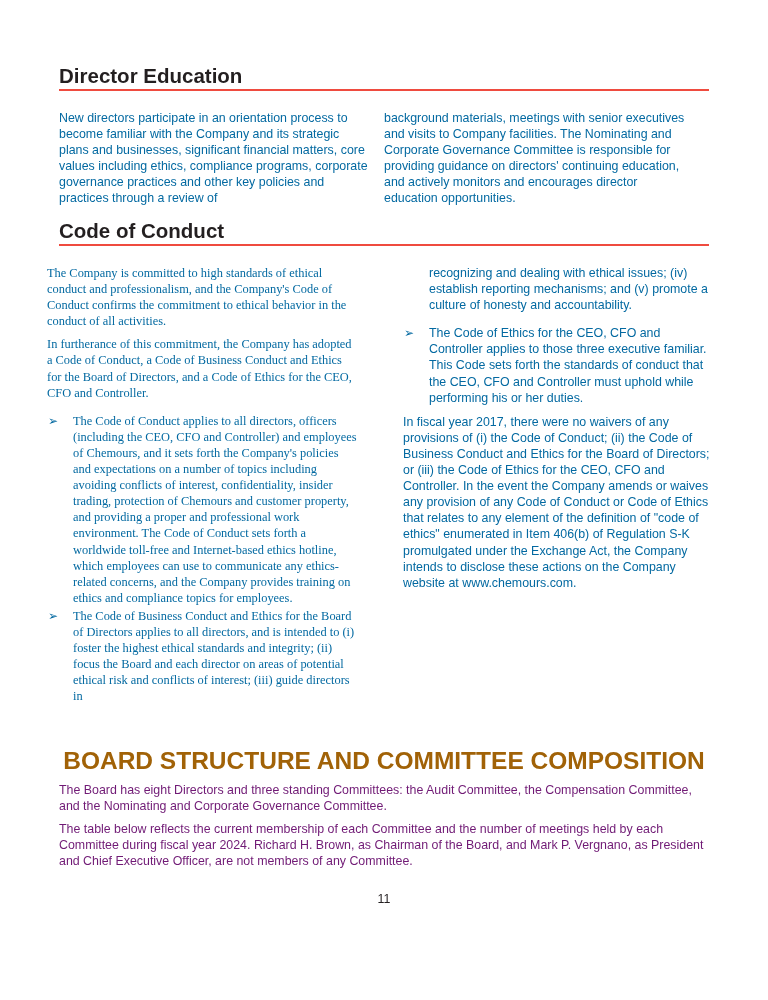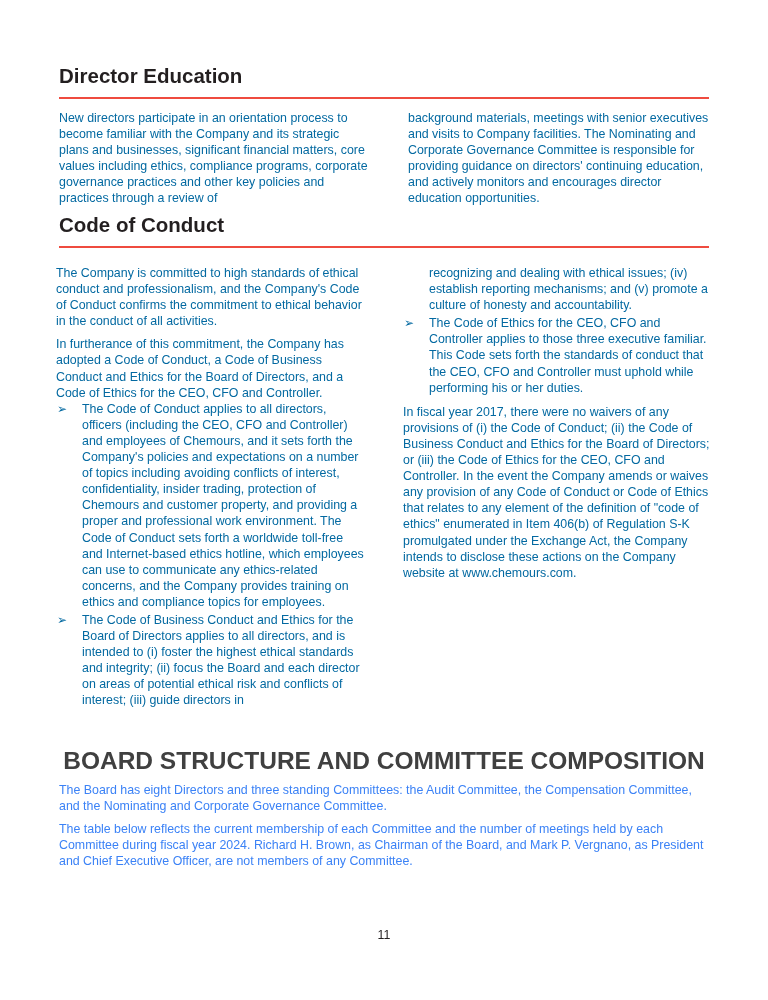--- a/index.html
+++ b/index.html
@@ -5,63 +5,63 @@
   html, body { margin: 0; padding: 0; background: #ffffff; }
   body {
     width: 768px; height: 1000px; position: relative; overflow: hidden;
     font-family: "Liberation Sans", sans-serif; color: #231f20;
   }
   .page { position: absolute; left: 0; top: 0; width: 768px; height: 1000px; }
   .section-head {
     position: absolute; left: 59px; width: 650px;
     font-family: "Liberation Sans", sans-serif; font-weight: bold;
     font-size: 20.5px; color: #231f20; line-height: 24px;
-    border-bottom: 2px solid #ef4b3f; padding-bottom: 9px;
+    border-bottom: 2px solid #ef4b3f; padding-bottom: 1px;
   }
   .col {
     position: absolute; width: 310px;
     font-size: 12.4px; line-height: 16.1px; color: #0369a1;
   }
   .col p { margin: 0 0 7px 0; }
   .bul { position: relative; padding-left: 26px; margin: 0 0 2px 0; }
   .bul .glyph { position: absolute; left: 1px; top: 0; font-size: 12px; }
-  .cont { padding-left: 26px; margin: 0 0 2px 0; }
+  .cont { padding-left: 26px; margin: 0 0 12px 0; }
   .big-title {
     position: absolute; left: 0; width: 768px; top: 747px; text-align: center;
-    font-weight: bold; font-size: 24.5px; color: #404040; line-height: 28px;
+    font-weight: bold; font-size: 24.5px; color: #a16207; line-height: 28px;
   }
   .wide {
     position: absolute; left: 59px; width: 650px;
-    font-size: 12.4px; line-height: 16.1px; color: #3b82f6;
+    font-size: 12.4px; line-height: 16.1px; color: #701a75;
   }
   .wide p { margin: 0 0 7px 0; }
   .page-num {
-    position: absolute; top: 928px; left: 0; width: 768px; text-align: center;
+    position: absolute; top: 892px; left: 0; width: 768px; text-align: center;
     font-size: 12.4px; color: #231f20;
   }
 </style>
 </head>
 <body>
 
 <div class="page">
 
   <div class="section-head" style="top:64px;">Director Education</div>
 
   <div class="col" style="left:59px; top:110px;">
     <p>New directors participate in an orientation process to become familiar with the Company and its strategic plans and businesses, significant financial matters, core values including ethics, compliance programs, corporate governance practices and other key policies and practices through a review of</p>
   </div>
-  <div class="col" style="left:408px; top:110px;">
+  <div class="col" style="left:384px; top:110px;">
     <p>background materials, meetings with senior executives and visits to Company facilities. The Nominating and Corporate Governance Committee is responsible for providing guidance on directors' continuing education, and actively monitors and encourages director education opportunities.</p>
   </div>
 
-  <div class="section-head" style="top:213px;">Code of Conduct</div>
+  <div class="section-head" style="top:219px;">Code of Conduct</div>
 
-  <div class="col" style="left:56px; top:265px;">
+  <div class="col" style="left:47px; top:265px;font-family:Liberation Serif, serif;">
     <p>The Company is committed to high standards of ethical conduct and professionalism, and the Company's Code of Conduct confirms the commitment to ethical behavior in the conduct of all activities.</p>
-    <p style="margin-bottom:0;">In furtherance of this commitment, the Company has adopted a Code of Conduct, a Code of Business Conduct and Ethics for the Board of Directors, and a Code of Ethics for the CEO, CFO and Controller.</p>
+    <p style="margin-bottom:12px;">In furtherance of this commitment, the Company has adopted a Code of Conduct, a Code of Business Conduct and Ethics for the Board of Directors, and a Code of Ethics for the CEO, CFO and Controller.</p>
     <div class="bul">
       <span class="glyph">➢</span>
       <span>The Code of Conduct applies to all directors, officers (including the CEO, CFO and Controller) and employees of Chemours, and it sets forth the Company's policies and expectations on a number of topics including avoiding conflicts of interest, confidentiality, insider trading, protection of Chemours and customer property, and providing a proper and professional work environment. The Code of Conduct sets forth a worldwide toll-free and Internet-based ethics hotline, which employees can use to communicate any ethics-related concerns, and the Company provides training on ethics and compliance topics for employees.</span>
     </div>
     <div class="bul">
       <span class="glyph">➢</span>
       <span>The Code of Business Conduct and Ethics for the Board of Directors applies to all directors, and is intended to (i) foster the highest ethical standards and integrity; (ii) focus the Board and each director on areas of potential ethical risk and conflicts of interest; (iii) guide directors in</span>
     </div>
   </div>
 

